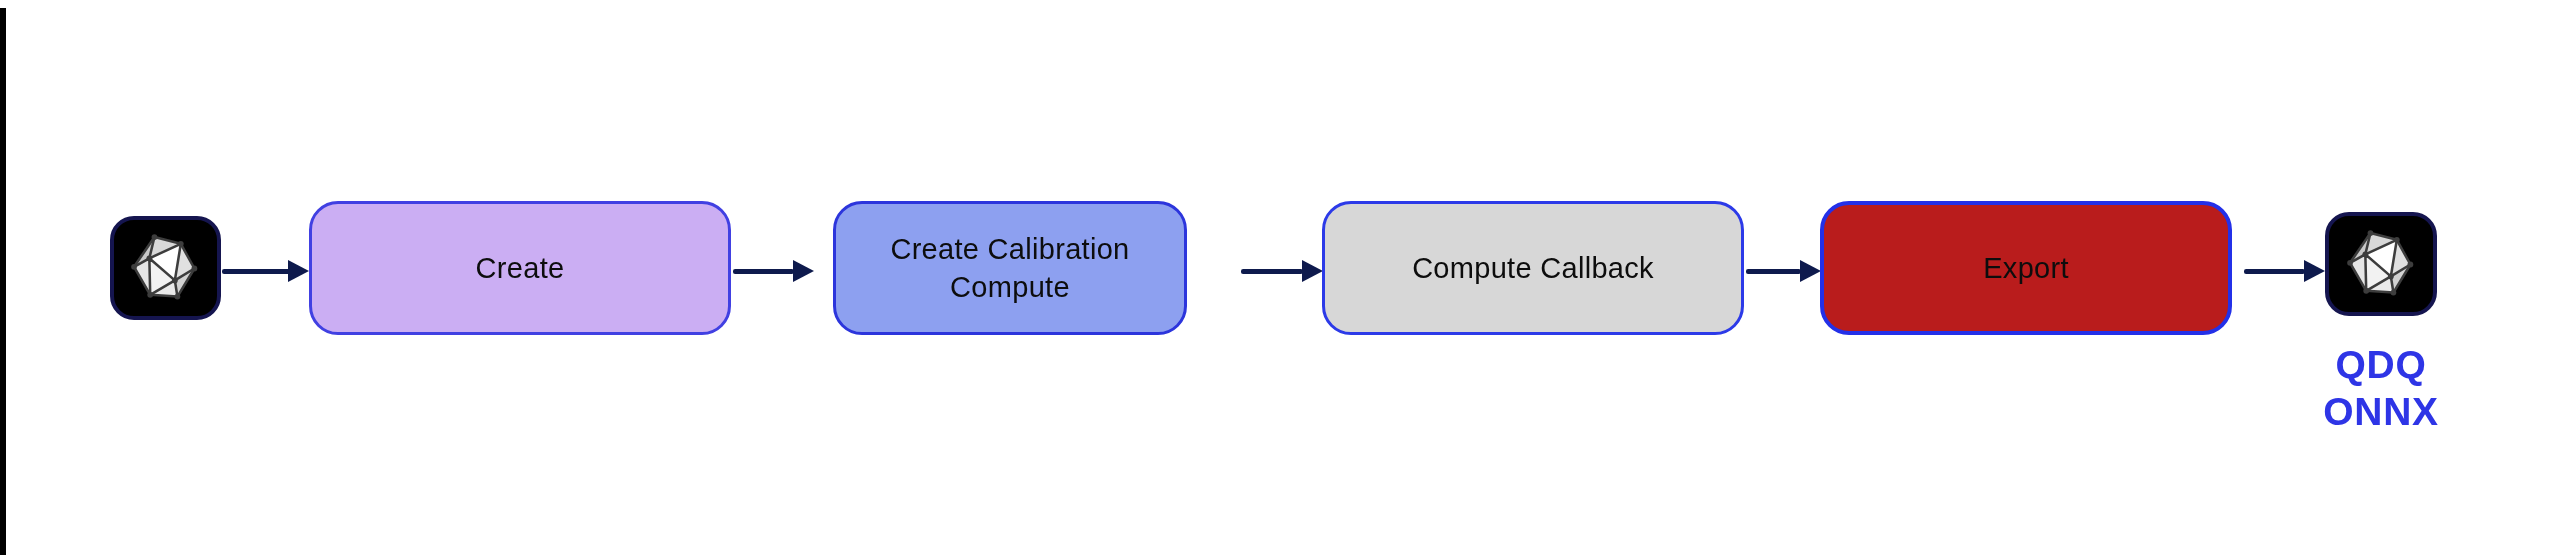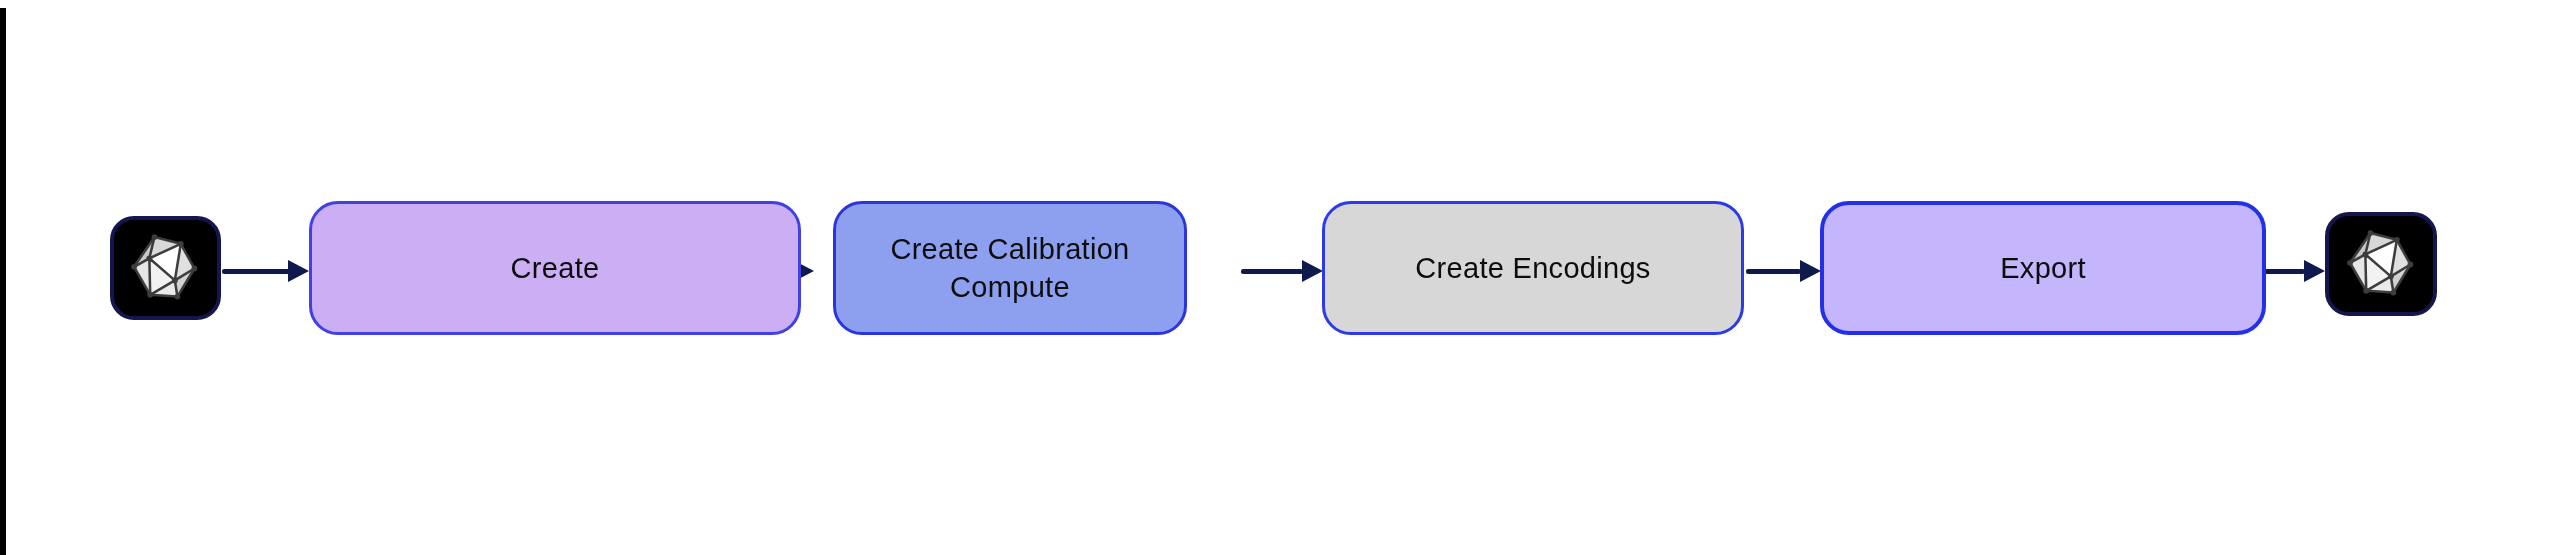--- a/index.html
+++ b/index.html
@@ -52,24 +52,24 @@
     flex-direction: column;
     align-items: center;
     justify-content: center;
     text-align: center;
     font-size: 29px;
     line-height: 38px;
     color: #0d0d0d;
     letter-spacing: 0.3px;
   }
   .step-box .lbl { white-space: nowrap; }
-  .step-1 { left: 309px;  width: 492px; background: #cbaef3; border: 3.5px solid #4140e2; }
+  .step-1 { left: 309px;  width: 422px; background: #cbaef3; border: 3.5px solid #4140e2; }
   .step-2 { left: 833px; width: 354px; background: #8da0f0; border: 3.5px solid #2c35dc; }
   .step-3 { left: 1322px; width: 422px; background: #d7d7d7; border: 3.5px solid #2c3ae8; }
-  .step-4 { left: 1820px; width: 446px; background: #c4b5fd; border: 4.2px solid #2330e8; align-items: center; }
+  .step-4 { left: 1820px; width: 412px; background: #b91c1c; border: 4.2px solid #2330e8; align-items: center; }
   .arrow {
     position: absolute;
     top: 0; left: 0;
     height: 0;
   }
   .arrow .shaft {
     position: absolute;
     height: 4.9px;
     background: #0e1a4d;
     border-radius: 2.1px;
@@ -164,26 +164,30 @@
   </div>
 
   <div class="step-box step-1">
     <div class="lbl">Create</div>
   </div>
   <div class="step-box step-2">
     <div class="lbl">Create Calibration</div>
     <div class="lbl">Compute</div>
   </div>
   <div class="step-box step-3">
-    <div class="lbl">Create Encodings</div>
+    <div class="lbl">Compute Callback</div>
   </div>
   <div class="step-box step-4">
     <div class="lbl">Export</div>
   </div>
 
   <div class="onnx-icon" style="left:2325px; top:212px; width:112px; height:104px;">
     <svg viewBox="0 0 100 100">
         <use href="#onnx-poly"></use>
       </svg>
   </div>
+  <div class="caption">
+    <div>QDQ</div>
+    <div>ONNX</div>
+  </div>
 
 </div>
 
 
 </body></html>

